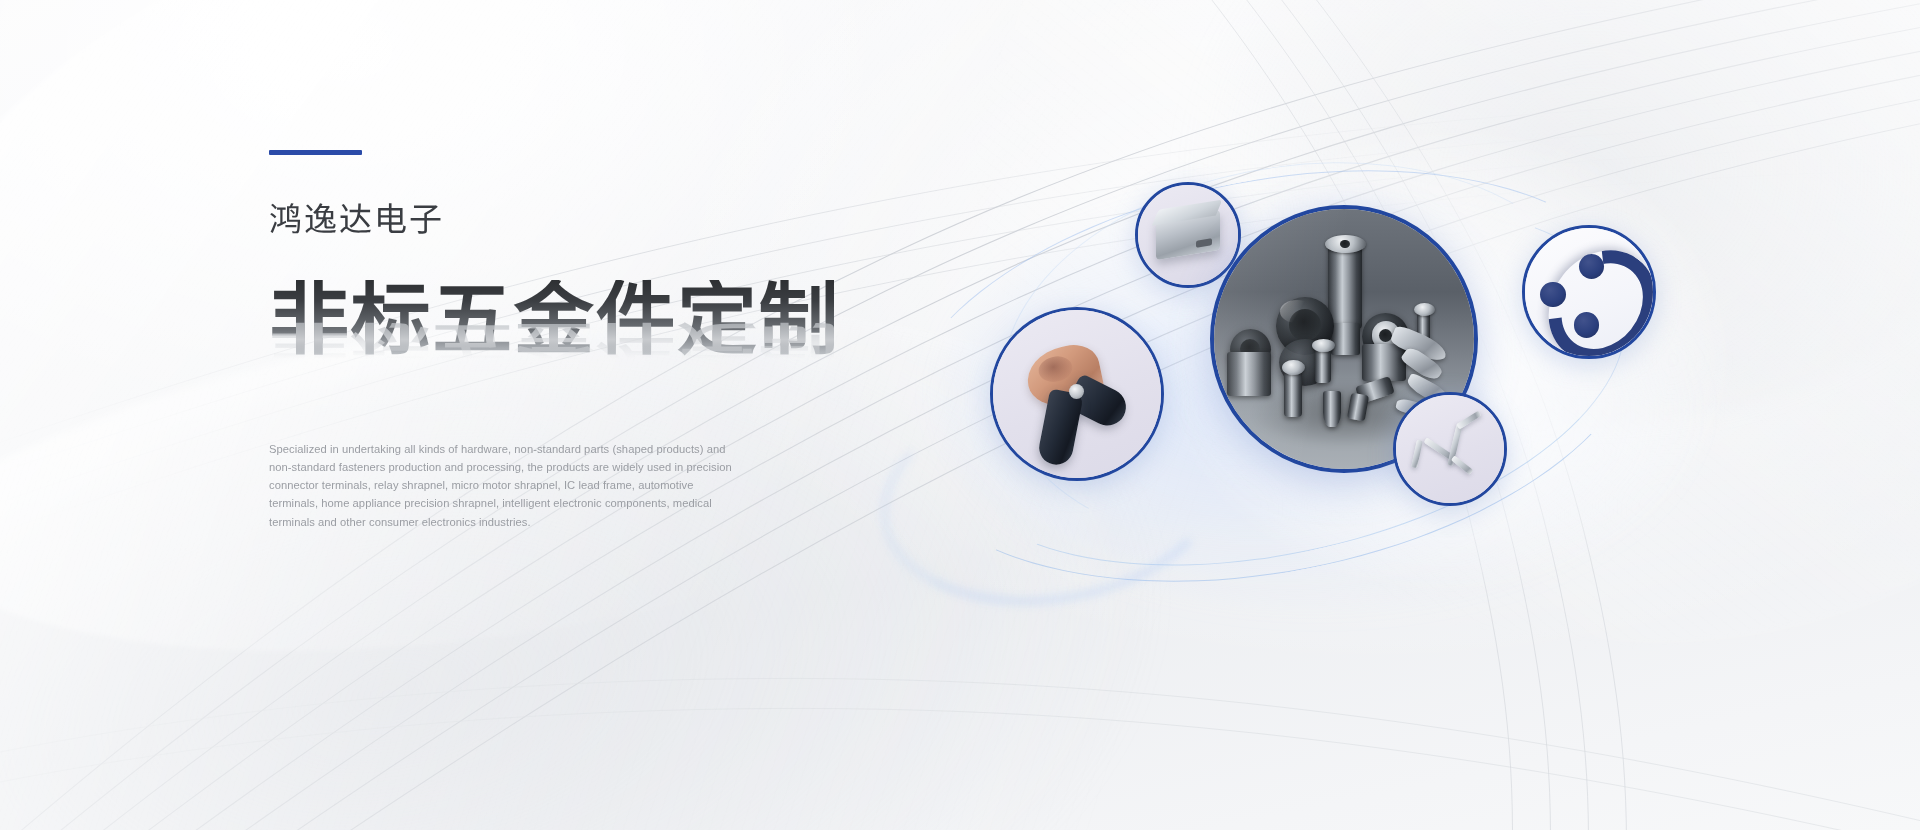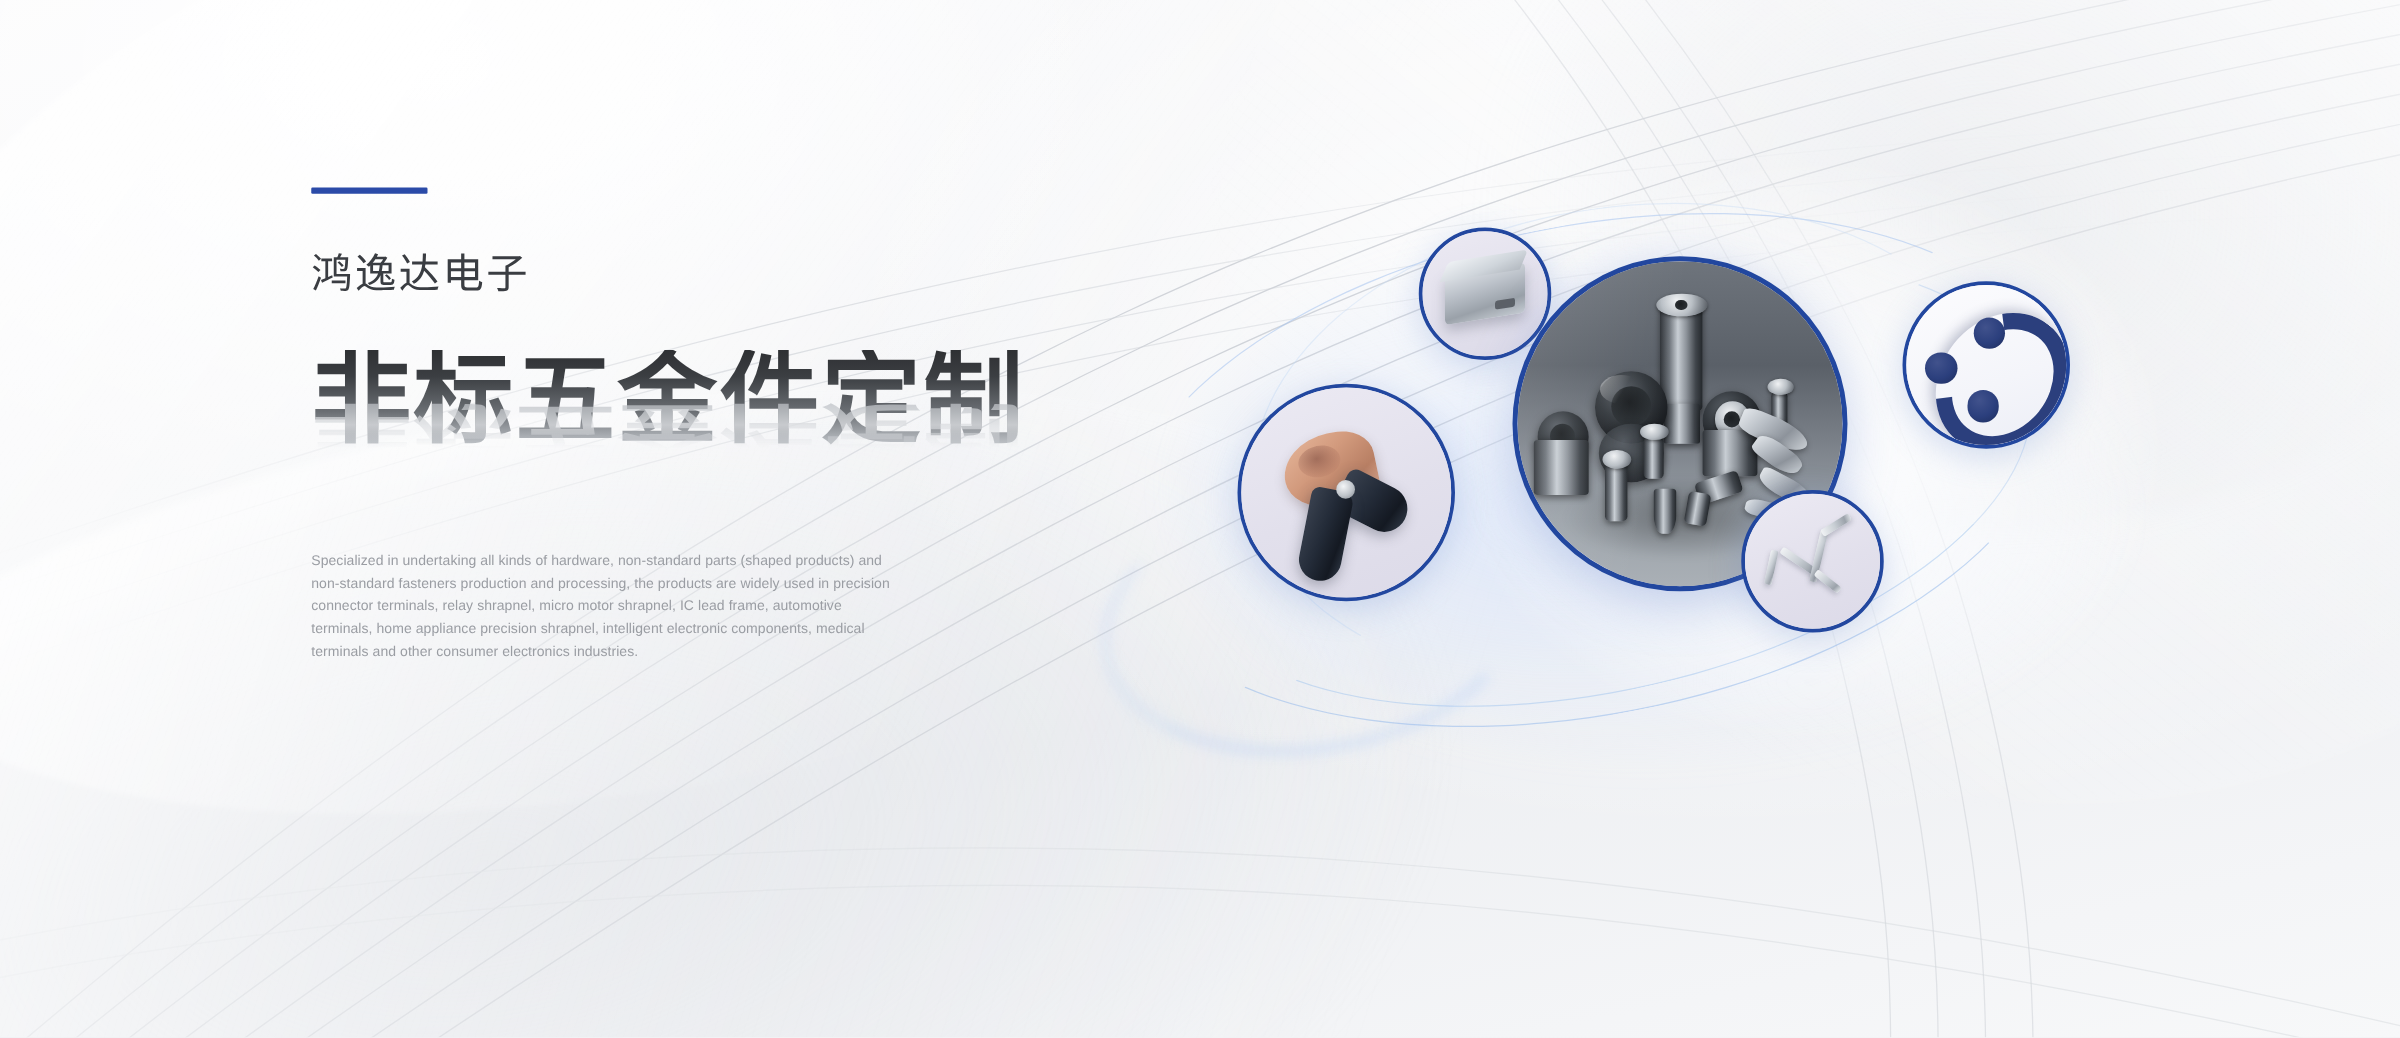--- a/index.html
+++ b/index.html
@@ -45,21 +45,21 @@
   .shade-bl{position:absolute;left:-200px;bottom:-330px;width:1500px;height:820px;
     border-radius:50%;transform:rotate(-10deg);
     background:radial-gradient(ellipse at 40% 40%, rgba(214,217,223,.55) 0%, rgba(214,217,223,0) 62%);
     filter:blur(10px);pointer-events:none;}
   .shade-tr{position:absolute;right:-120px;top:-200px;width:900px;height:620px;
     border-radius:50%;
     background:radial-gradient(ellipse at 50% 60%, rgba(208,212,219,.45) 0%, rgba(208,212,219,0) 65%);
     filter:blur(12px);pointer-events:none;}
 
   
-  .content{position:absolute;left:249px;top:150px;width:640px;}
+  .content{position:absolute;left:269px;top:150px;width:640px;}
 
   .accent-rule{
     width:93px;height:5px;background:#2b4ba8;margin-bottom:49px;border-radius:1px;
   }
 
   .brand{
     font-size:33px;line-height:1;color:#3a3d42;letter-spacing:.06em;
     font-family:"Liberation Serif","DejaVu Serif",serif;
     margin:0 0 30px 0;font-weight:400;
   }

